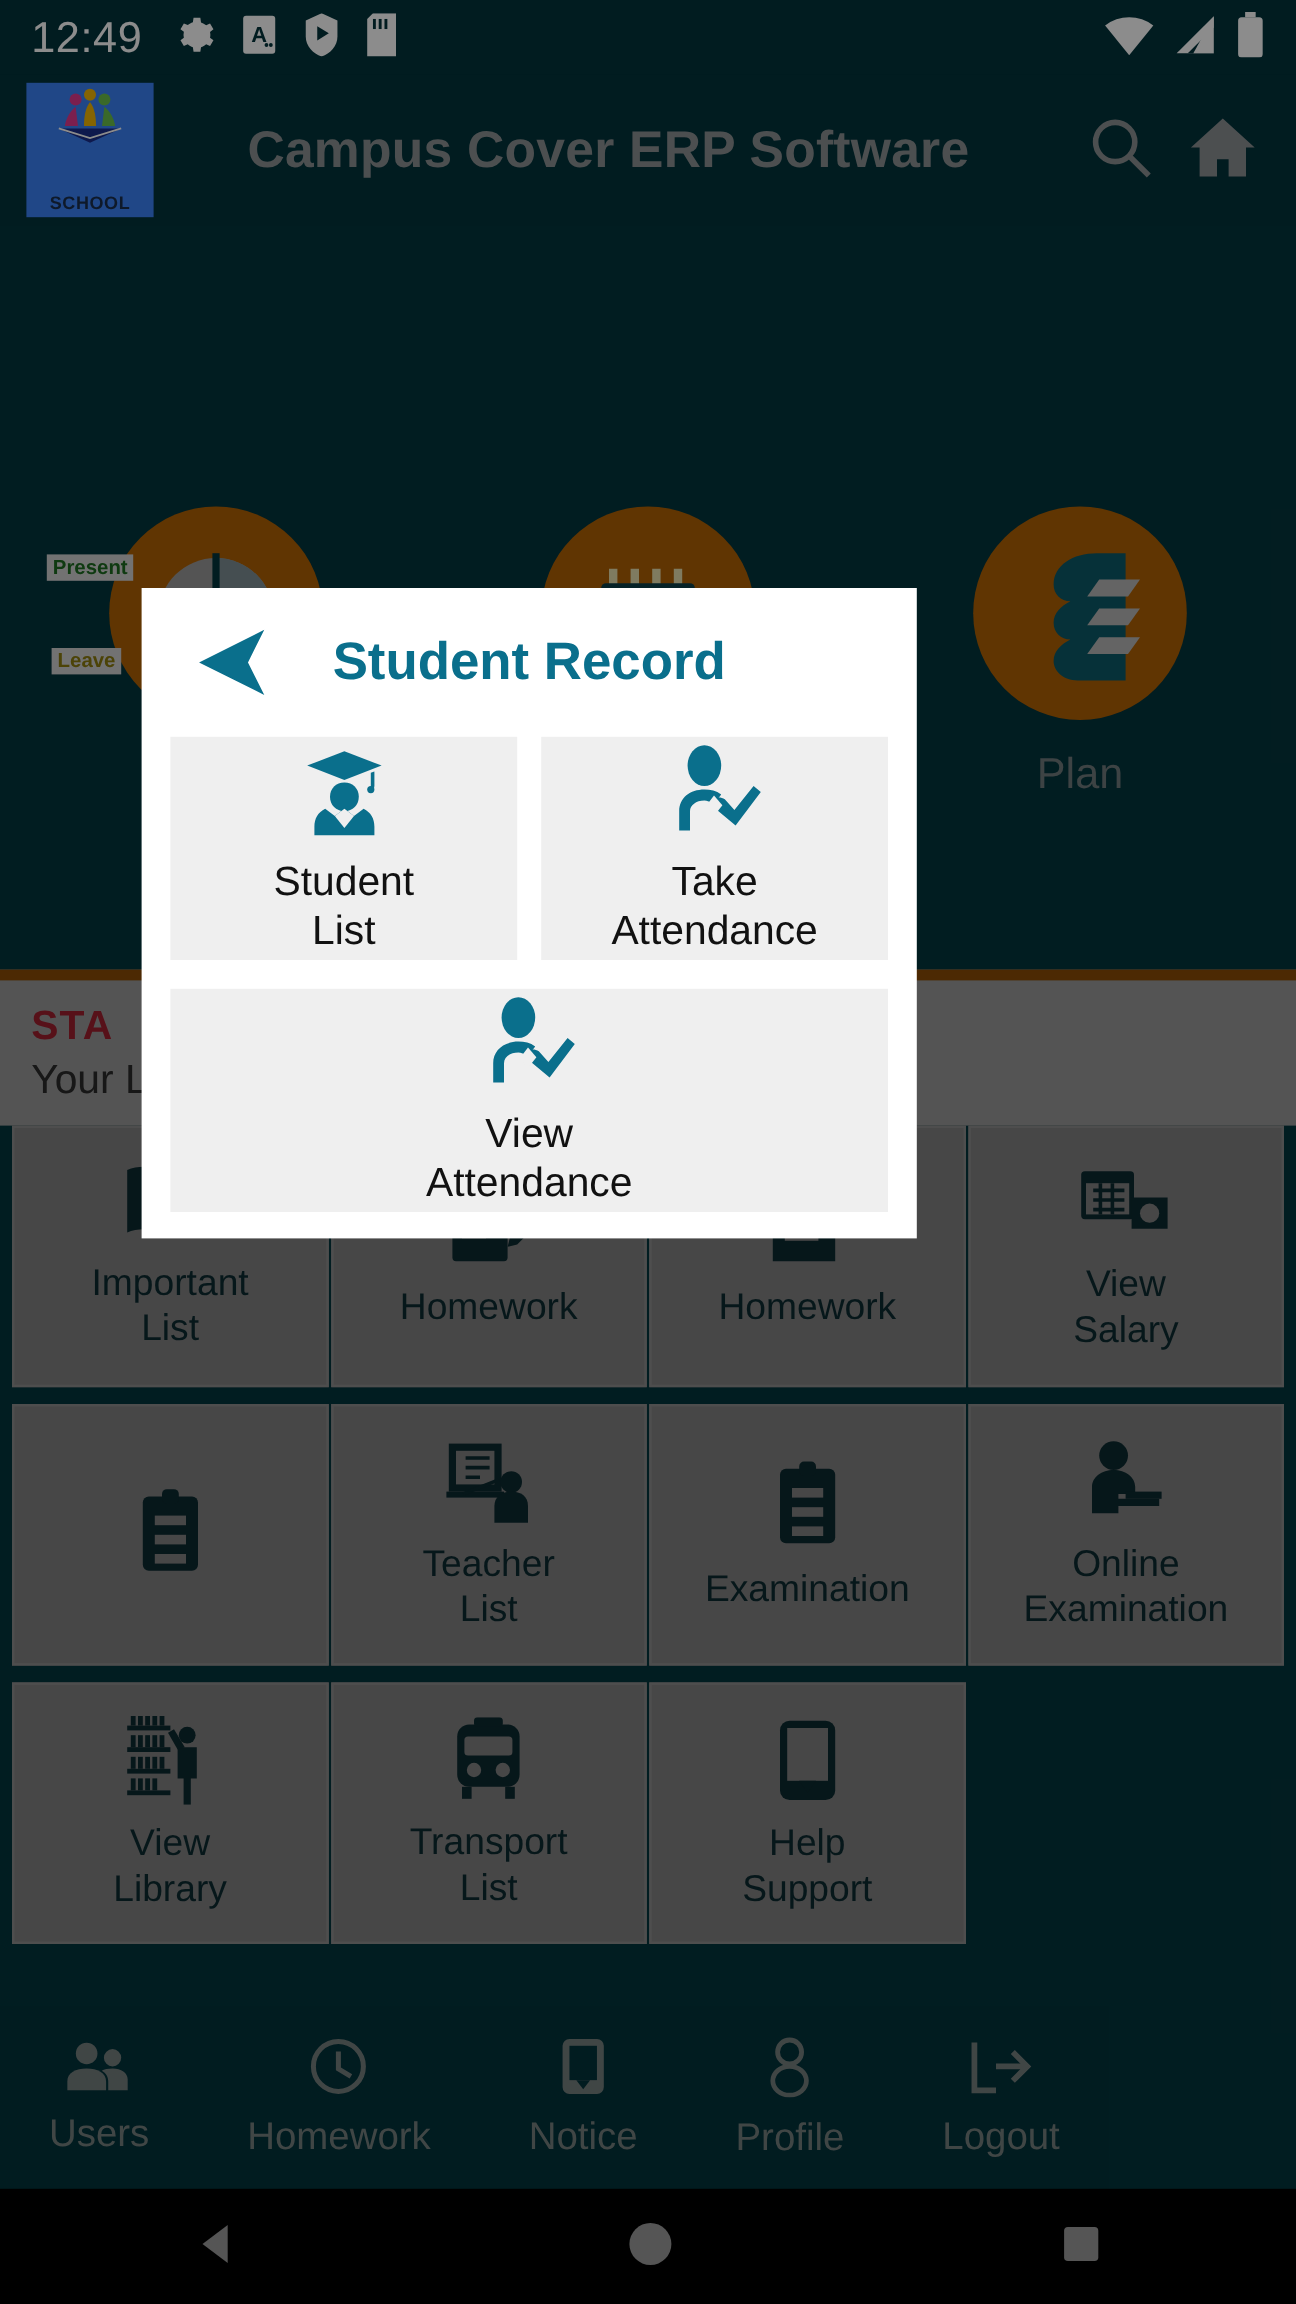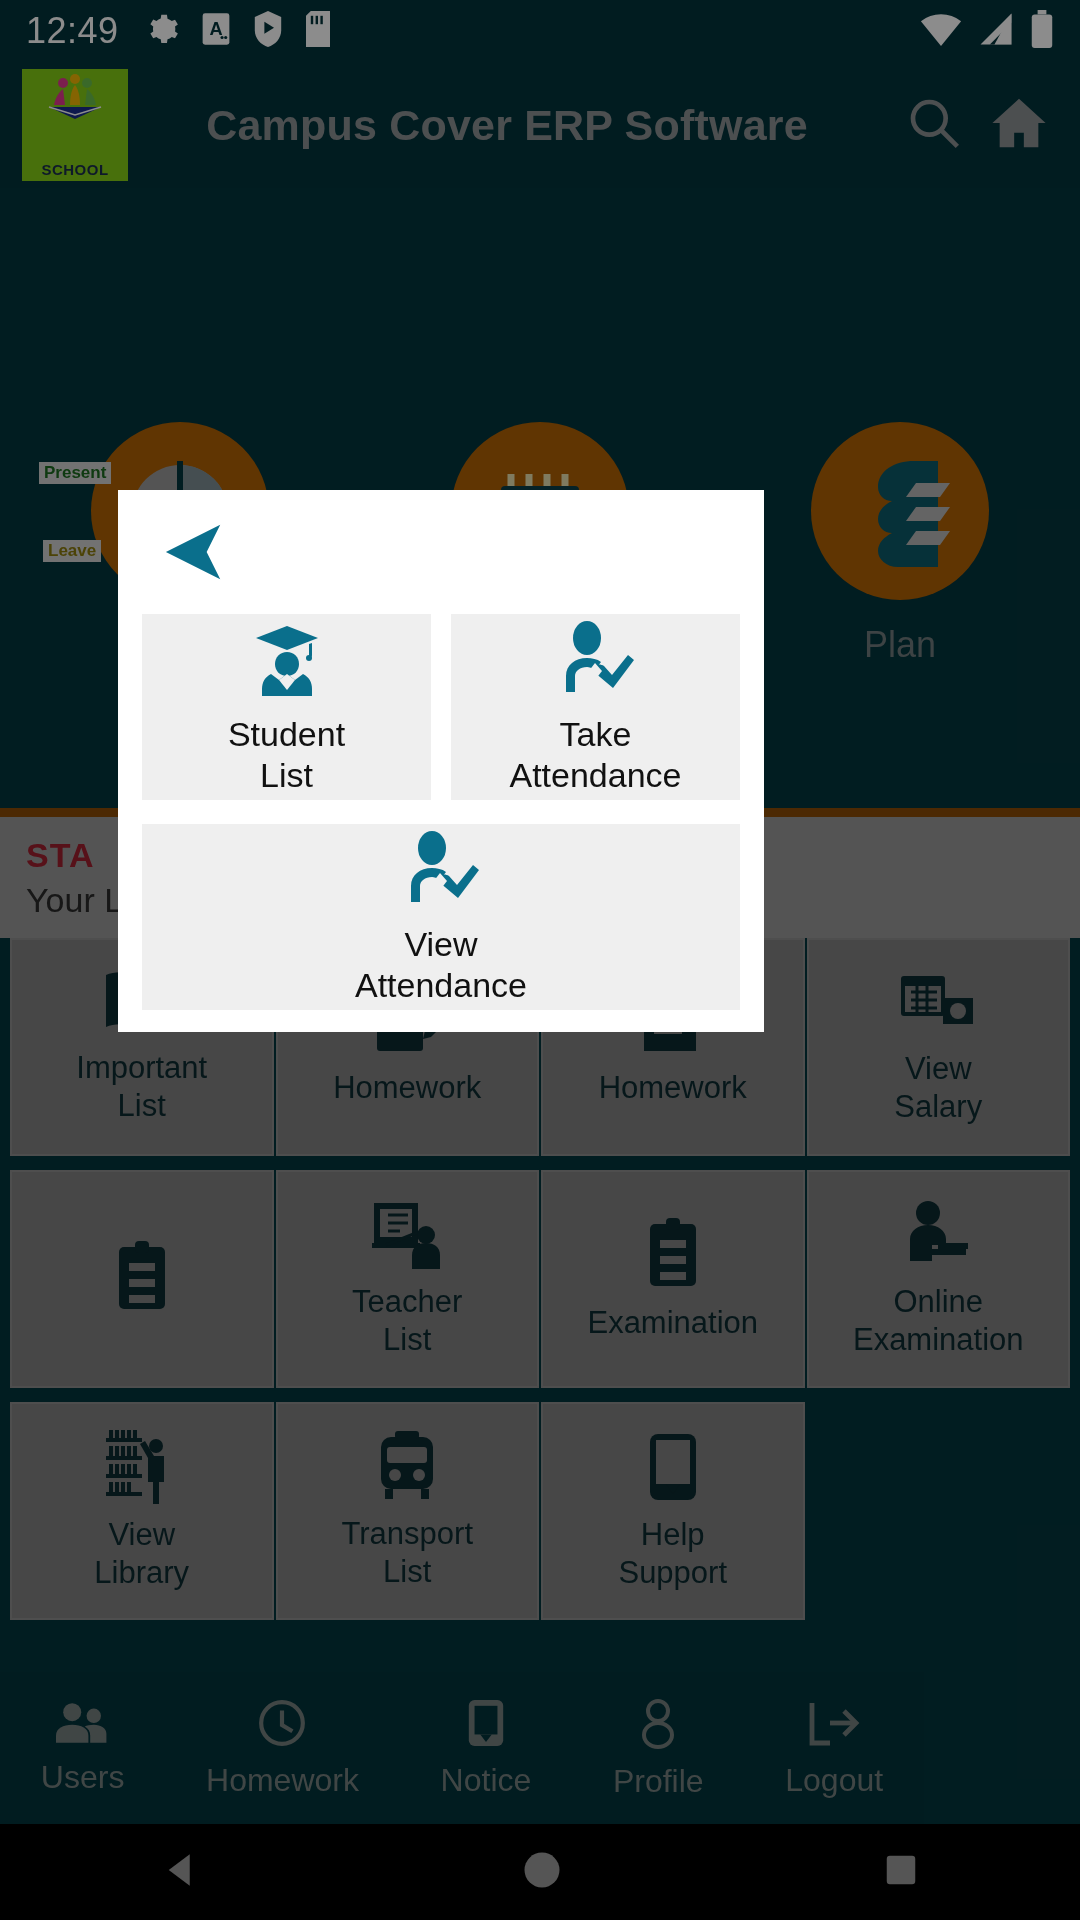--- a/index.html
+++ b/index.html
@@ -22,21 +22,21 @@
   .sb-spacer { flex:1; }
   .sb-icons-right { display:flex; align-items:center; gap:14px; }
   .ic { display:block; }
 
   
   .appbar {
     position:absolute; top:62px; left:0; width:1080px; height:126px;
     background:#03333b; display:flex; align-items:center; padding:0 22px;
   }
   .logo-box {
-    width:106px; height:112px; background:#84cc16;
+    width:106px; height:112px; background:#3b82f6;
     display:flex; flex-direction:column; align-items:center; justify-content:center;
     flex:0 0 auto;
     gap:32px;
   }
   .logo-art { width:60px; height:54px; position:relative; }
   .logo-word { font-size:15px; font-weight:700; color:#1b2f4d; letter-spacing:.5px; margin-top:2px; }
   .appbar-title {
     flex:1; text-align:center; font-size:43px; font-weight:700;
     color:#8b9092; letter-spacing:.2px; margin-left:-20px;
   }
@@ -528,20 +528,21 @@
 
   <div class="scrim"></div>
 
   <div class="dialog">
     <div class="dialog-head">
       <span class="back-arrow">
         <svg width="66" height="66" viewBox="0 0 34 34" fill="#0a6f8c">
             <path d="M2 17L30 3l-7 14 7 14z"></path>
           </svg>
       </span>
+      <div class="dialog-title">Student Record</div>
     </div>
 
     <div class="dlg-row">
       <div class="dlg-tile">
         <span>
           <svg width="82" height="82" viewBox="0 0 82 82" fill="#0a6f8c">
             <path d="M41 8L10 20l31 12 31-12z"></path>
             <path d="M66 25v12c0 3-3 4-3 0V26z"></path>
             <circle cx="63" cy="40" r="3"></circle>
             <path d="M41 34c-7 0-12 5-12 12s5 12 12 12 12-5 12-12-5-12-12-12z"></path>

